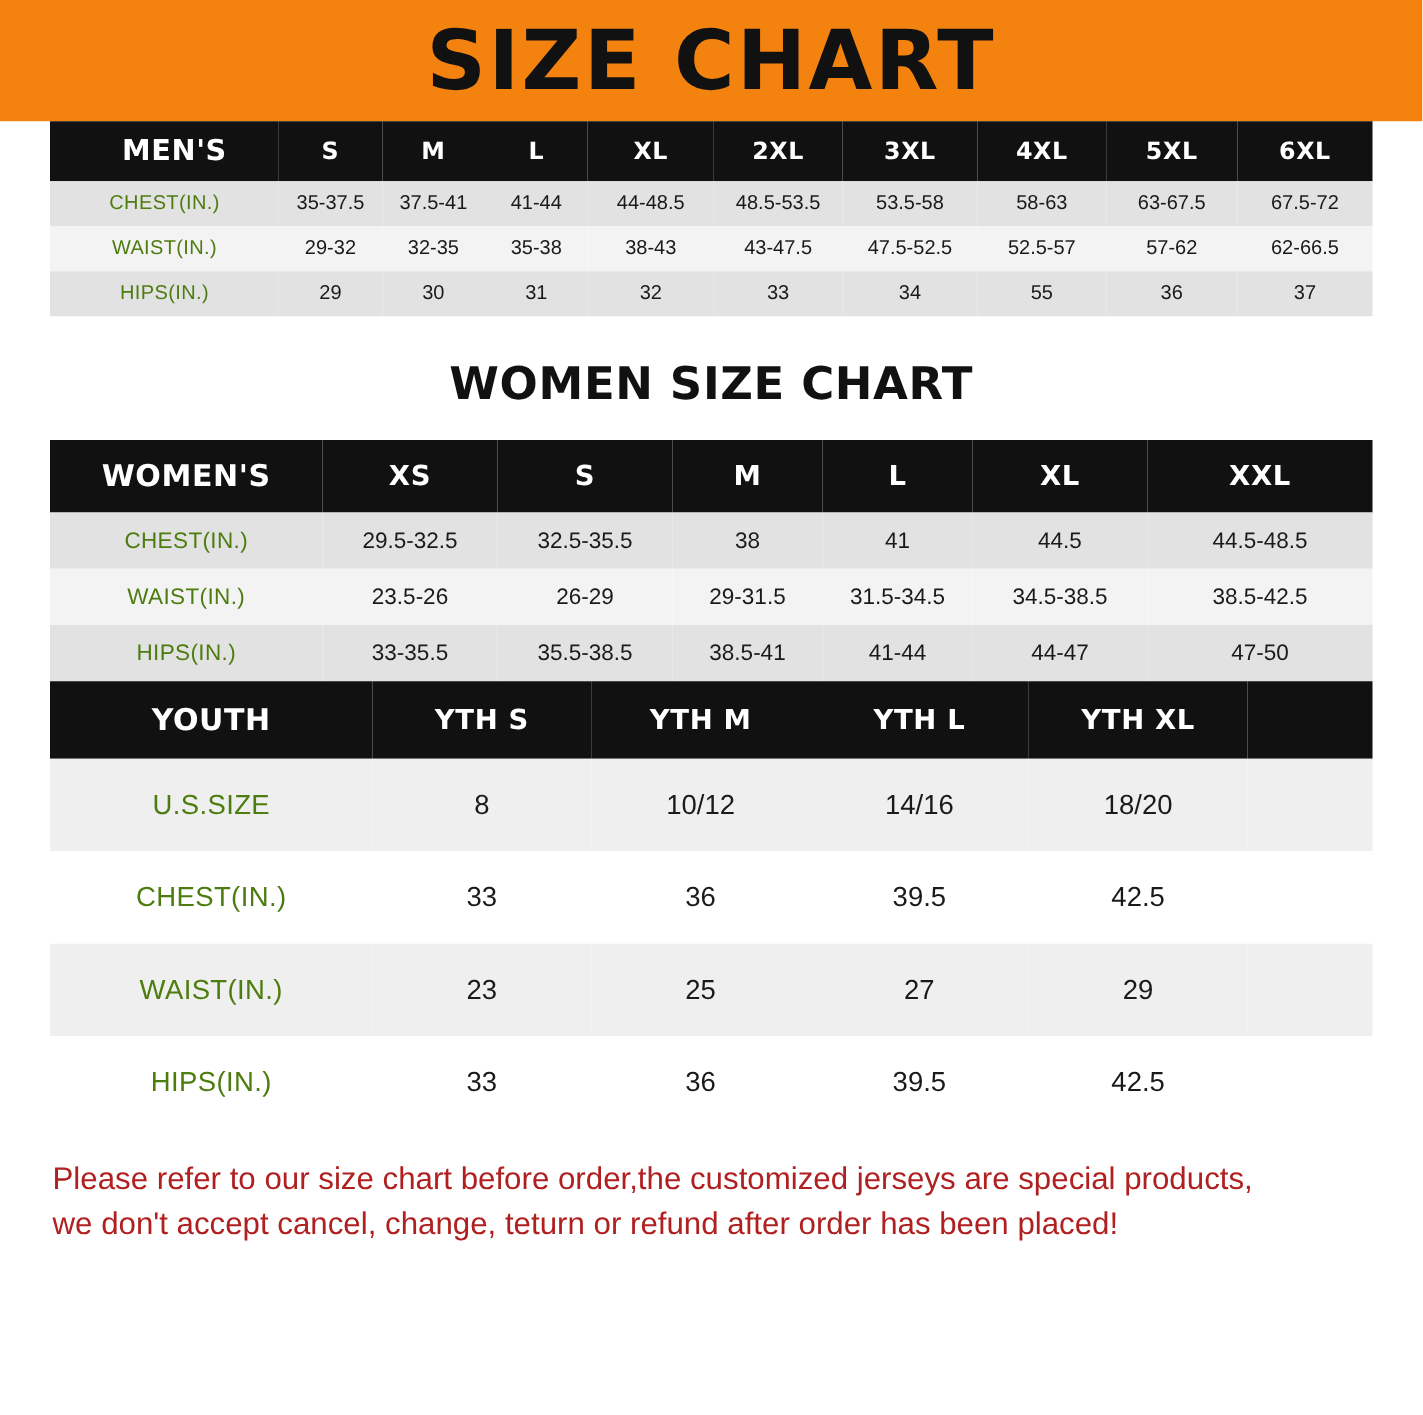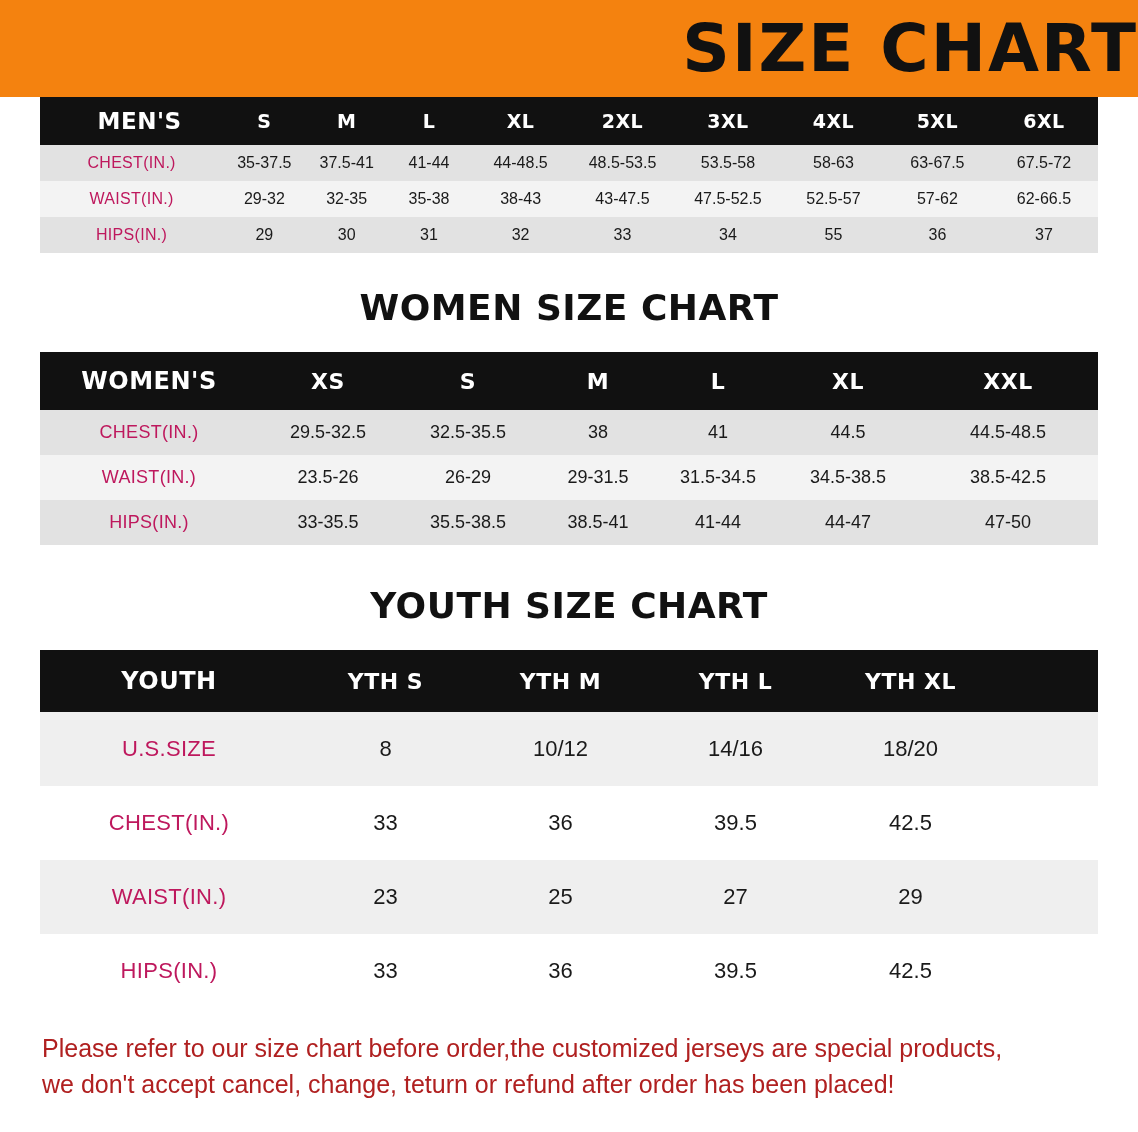--- a/index.html
+++ b/index.html
@@ -19,21 +19,21 @@
     position: relative;
     background: #ffffff;
   }
 
   
   .banner {
     height: 97px;
     background: #f4820f;
     display: flex;
     align-items: center;
-    justify-content: flex-end;
+    justify-content: center;
   }
   .banner-title {
     font-family: "DejaVu Sans", sans-serif;
     font-weight: bold;
     font-size: 66px;
     letter-spacing: 2px;
     color: #111111;
     line-height: 1;
   }
 
@@ -87,21 +87,21 @@
   }
   tbody td {
     text-align: center;
     font-family: "Liberation Sans", sans-serif;
     font-size: 17px;
     color: #1a1a1a;
     padding: 9px 2px;
   }
   tbody td.rowhead {
     font-size: 17px;
-    color: #be185d;
+    color: #4d7c0f;
     letter-spacing: 0.3px;
   }
   .stripe-dark td {
     background: #e2e2e2;
   }
   .stripe-light td {
     background: #f3f3f3;
   }
 
   
@@ -261,21 +261,20 @@
           <td>35.5-38.5</td>
           <td>38.5-41</td>
           <td>41-44</td>
           <td>44-47</td>
           <td>47-50</td>
         </tr>
       </tbody>
     </table>
   </div>
 
-  <div class="section-title title-youth">YOUTH SIZE CHART</div>
   <div class="table-wrap">
     <table id="youth-table">
       <colgroup>
         <col style="width:258px">
         <col style="width:175px">
           <col style="width:175px">
           <col style="width:175px">
           <col style="width:175px">
         <col style="width:100px">
       </colgroup>

